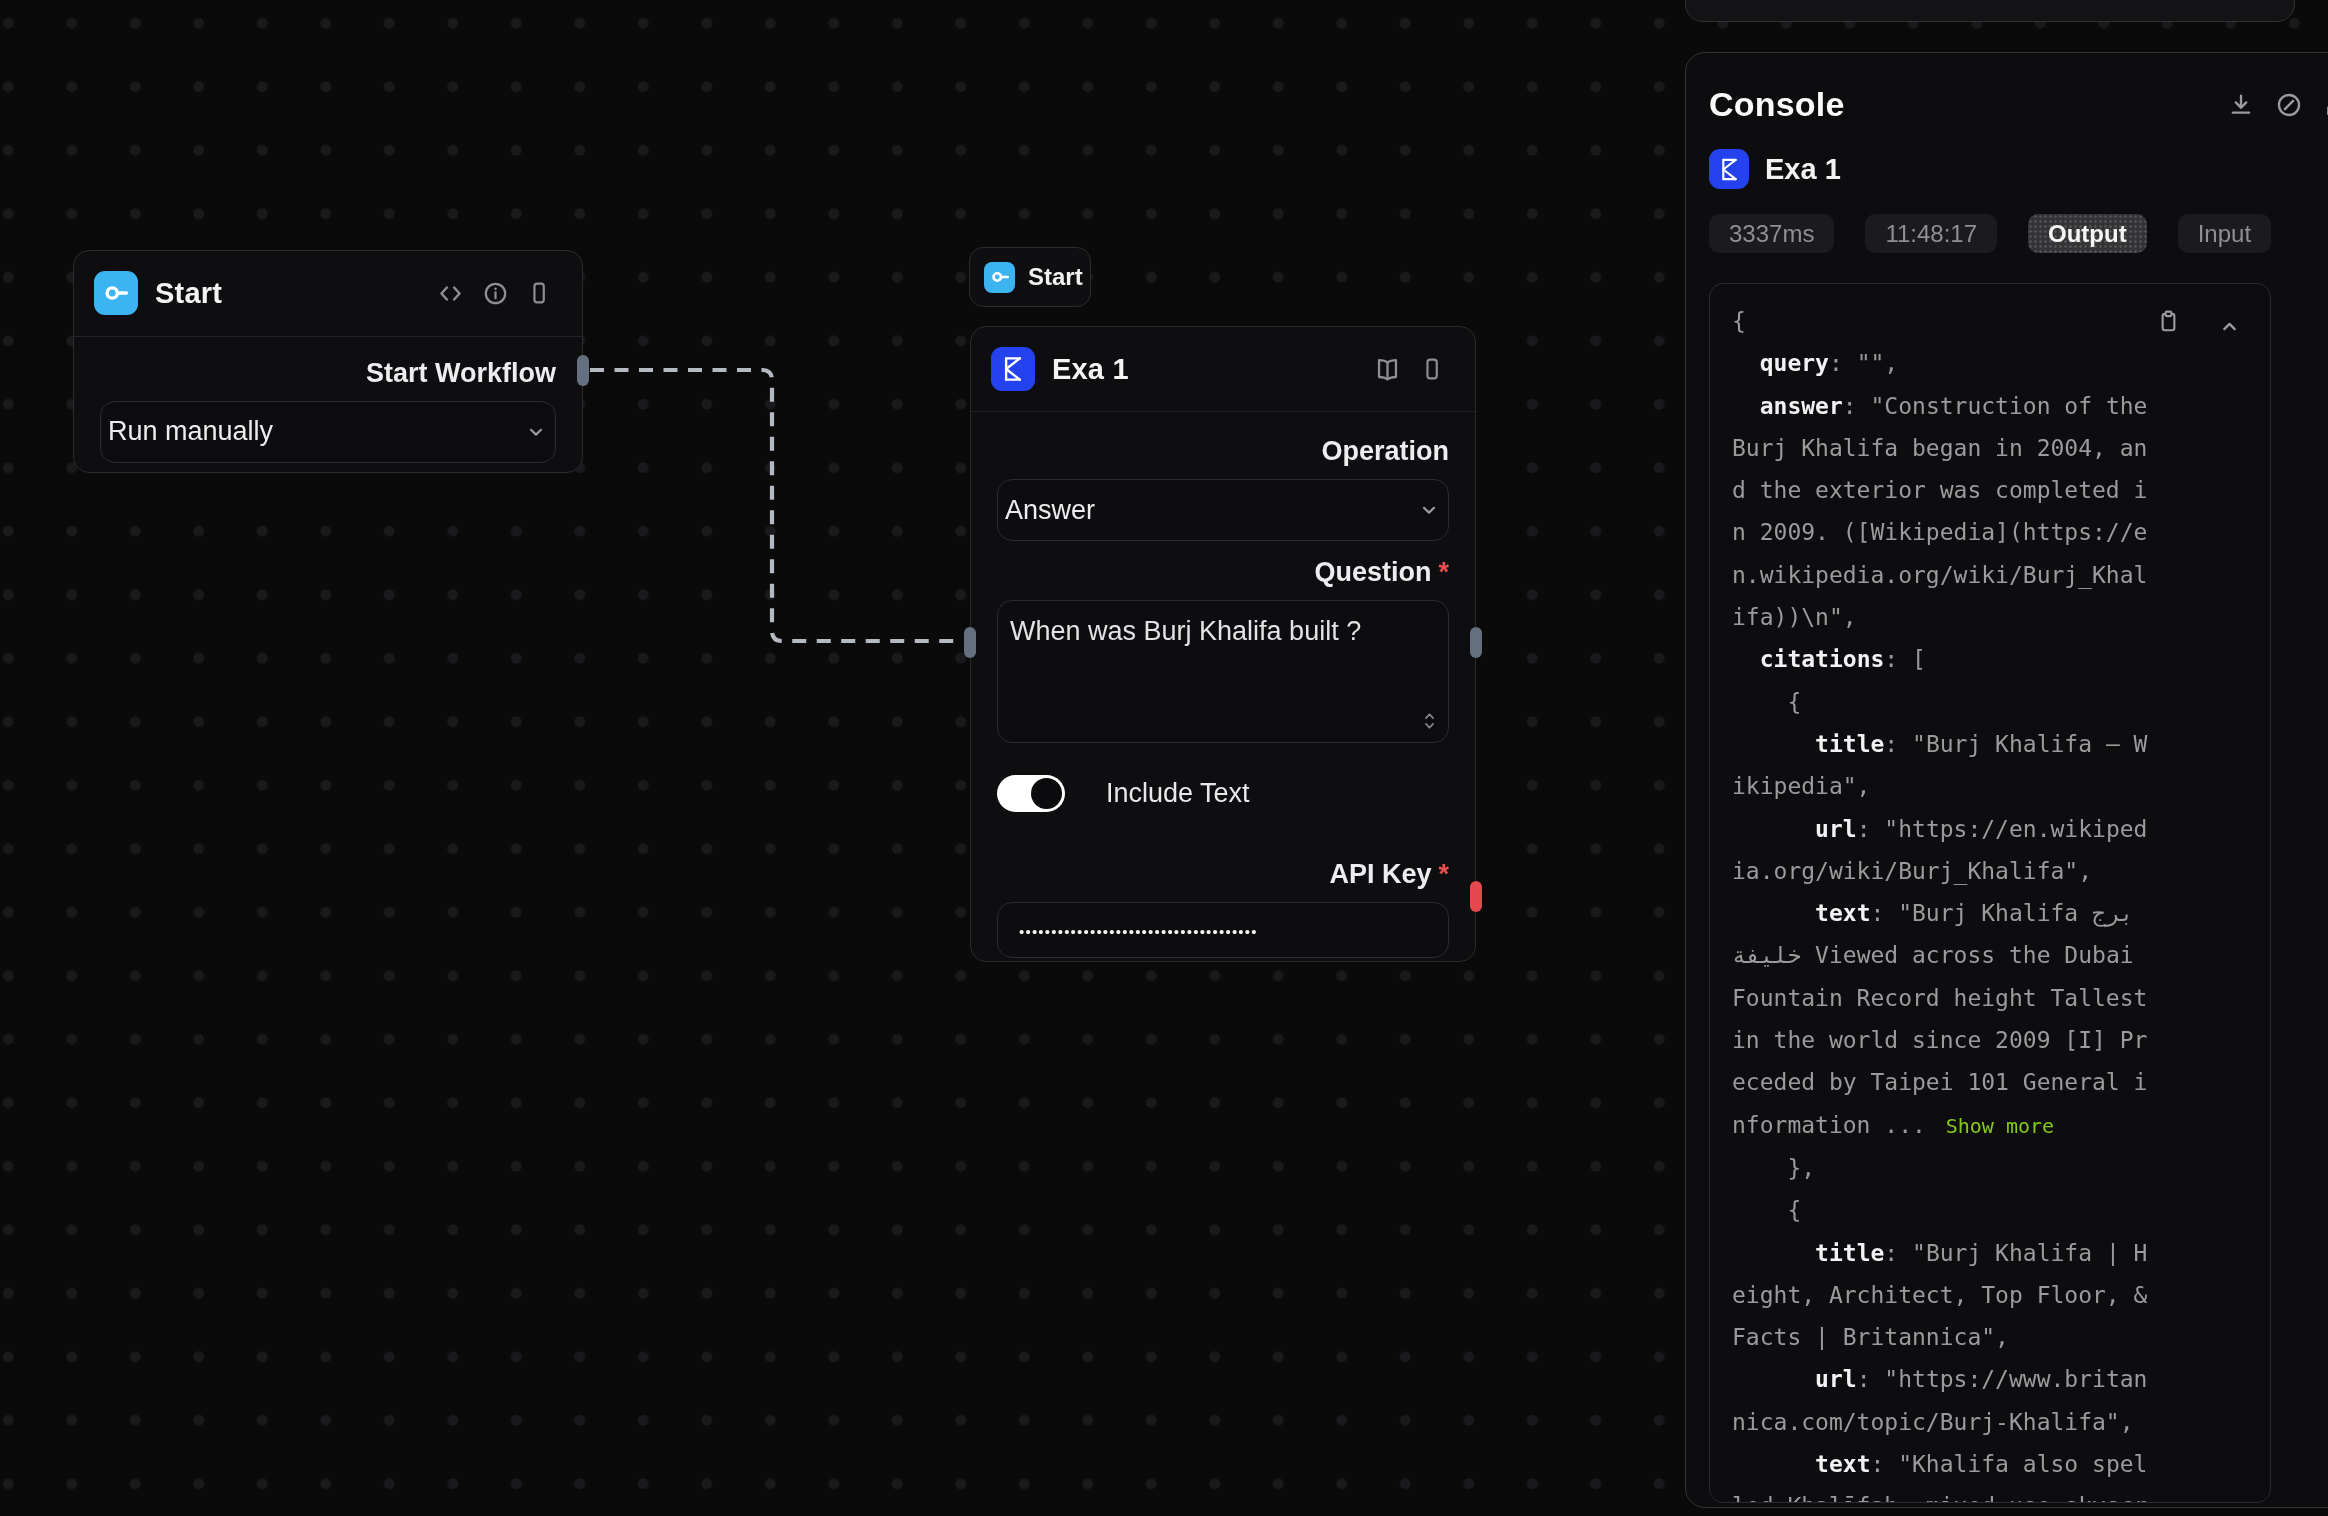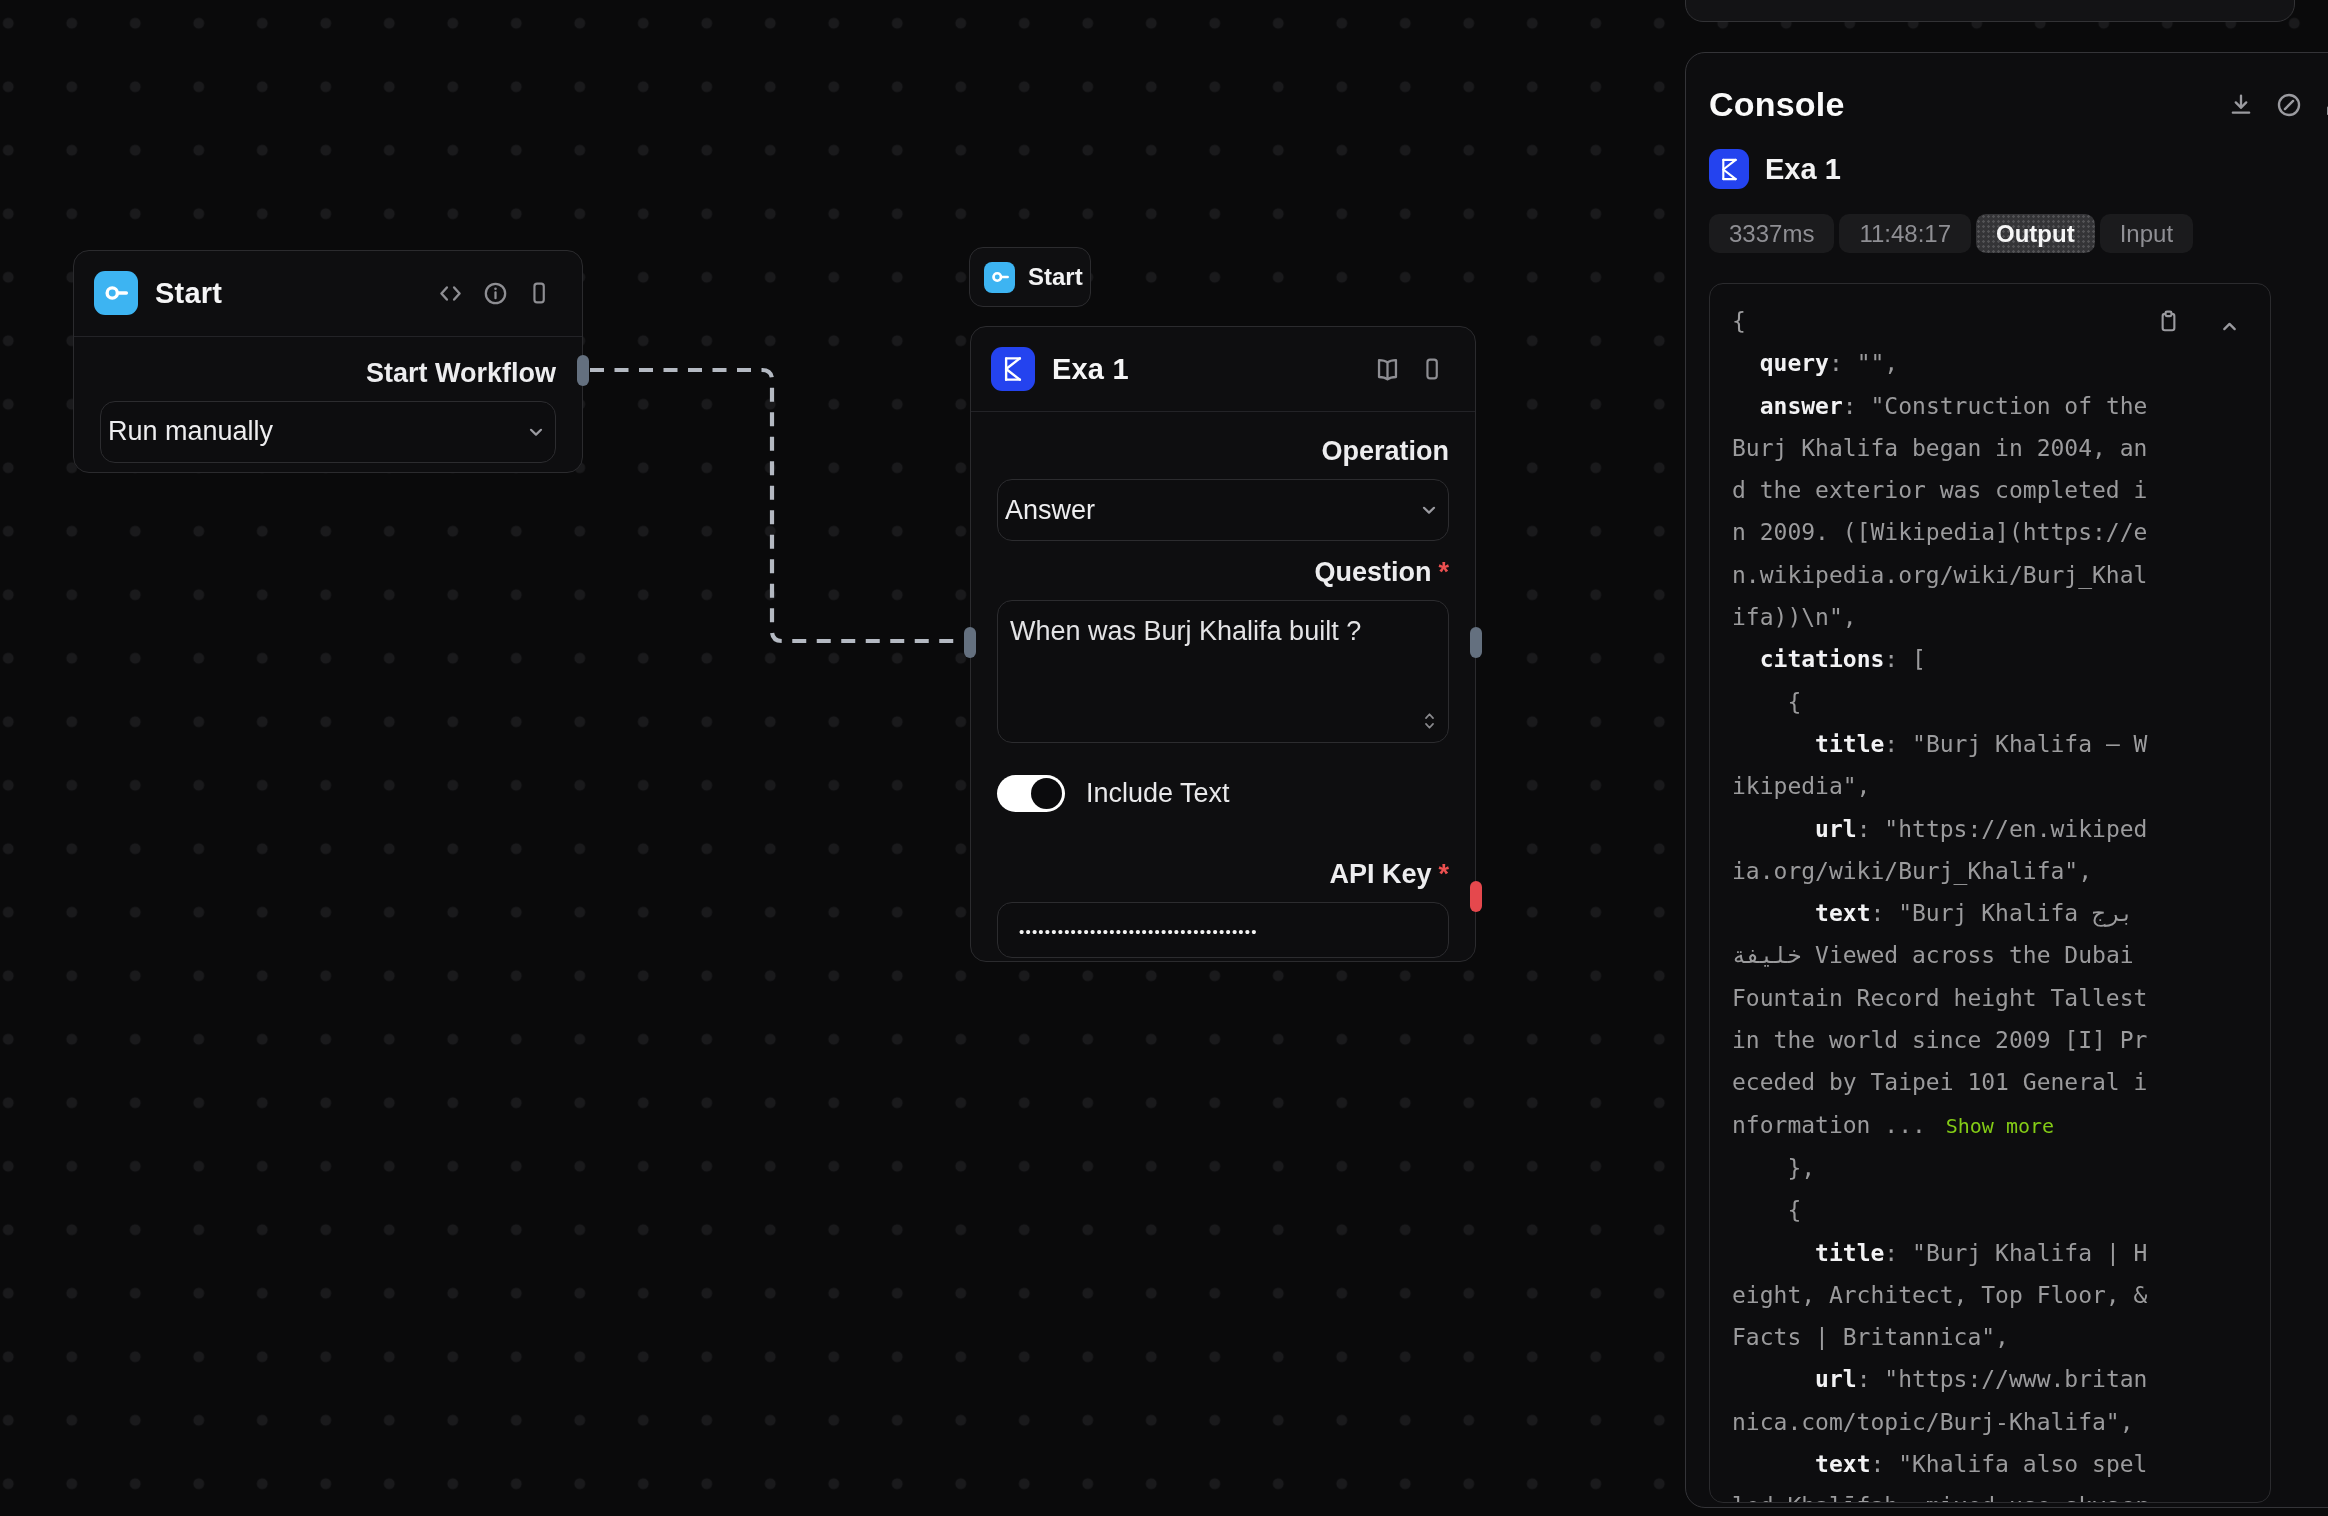--- a/index.html
+++ b/index.html
@@ -23,21 +23,21 @@
     display:flex;align-items:center;justify-content:space-between;padding:0 7px;box-sizing:border-box;margin-top:12px;}
   .selectbox .val{font-size:27px;color:#ededef;}
   .chev{color:#9a9aa0;display:flex;}
   .textareabox{position:relative;height:143px;border:1.5px solid #2c2c2f;border-radius:15px;background:#0d0d0f;
     box-sizing:border-box;padding:14px 12px;margin-top:12px;}
   .textareabox .tval{font-size:27px;color:#e3e3e5;line-height:33px;}
   .resize-glyph{position:absolute;right:10px;bottom:7px;color:#8a8a8e;}
   .toggle-row{display:flex;align-items:center;gap:21px;}
   .toggle{position:relative;width:68px;height:37px;border-radius:19px;background:#ffffff;flex:none;}
   .toggle .knob{position:absolute;top:3px;right:3px;width:31px;height:31px;border-radius:50%;background:#0b0b0d;}
-  .toggle-label{font-size:27px;color:#e8e8ea;}
+  .toggle-label{font-size:27px;color:#e8e8ea;margin-left:20px;}
   .inputbox{height:56px;border:1.5px solid #2c2c2f;border-radius:15px;background:#0d0d0f;
     display:flex;align-items:center;padding:0 21px;box-sizing:border-box;margin-top:12px;}
   .bullets{font-size:15px;letter-spacing:1.2px;color:#f2f2f2;white-space:nowrap;transform:translateY(1px);}
   .handle{position:absolute;width:12px;height:31px;border-radius:6px;background:#64707f;}
   .handle.err{background:#e5484d;}
   
   #exa-start-badge{position:absolute;left:969px;top:247px;width:122px;height:60px;
     background:#0f0f11;border:1.5px solid #2c2c2f;border-radius:14px;box-sizing:border-box;
     display:flex;align-items:center;gap:13px;padding:0 14px;}
   #exa-start-badge .mini-icon{width:31px;height:31px;border-radius:8px;display:flex;align-items:center;justify-content:center;flex:none;}
@@ -47,21 +47,21 @@
     border-radius:18px;background:#131315;box-sizing:border-box;}
   
   #console-panel{position:absolute;left:1685px;top:52px;width:737px;height:1456px;background:#0d0d0f;
     border:1.5px solid #343438;border-radius:20px;box-sizing:border-box;overflow:hidden;}
   #console-title{position:absolute;left:23px;top:32px;font-size:34px;font-weight:700;color:#fafafa;letter-spacing:.2px;}
   #console-actions{position:absolute;right:22px;top:38px;display:flex;gap:20px;align-items:center;color:#9a9a9f;}
   #console-actions .cbtn{display:flex;}
   #console-node-row{position:absolute;left:23px;top:96px;display:flex;align-items:center;gap:16px;}
   #console-node-row .cicon{width:40px;height:40px;border-radius:11px;display:flex;align-items:center;justify-content:center;}
   #console-node-row .clabel{font-size:29px;font-weight:600;color:#f2f2f3;}
-  #console-badges{position:absolute;left:23px;top:161px;display:flex;gap:5px;}
+  #console-badges{position:absolute;left:23px;top:161px;display:flex;gap:31px;}
   .badge{height:39px;border-radius:10px;background:#1b1b1d;color:#8f8f94;font-size:24px;
     display:flex;align-items:center;padding:0 20px;}
   .badge.tab{cursor:default;}
   .badge.active{background-color:#343437;color:#f5f5f6;font-weight:600;
     background-image:radial-gradient(rgba(255,255,255,.15) 1.1px,transparent 1.5px);background-size:5px 5px;}
   #code-box{position:absolute;left:23px;top:230px;width:562px;height:1220px;border:1.5px solid #2b2b2e;
     border-radius:14px;box-sizing:border-box;overflow:hidden;}
   #code-lines{position:absolute;left:22px;top:16px;width:436px;
     font-family:"DejaVu Sans Mono","DejaVu Sans",monospace;font-size:23px;line-height:42.3px;color:#9b9b9d;}
   .code-line{white-space:pre;}

